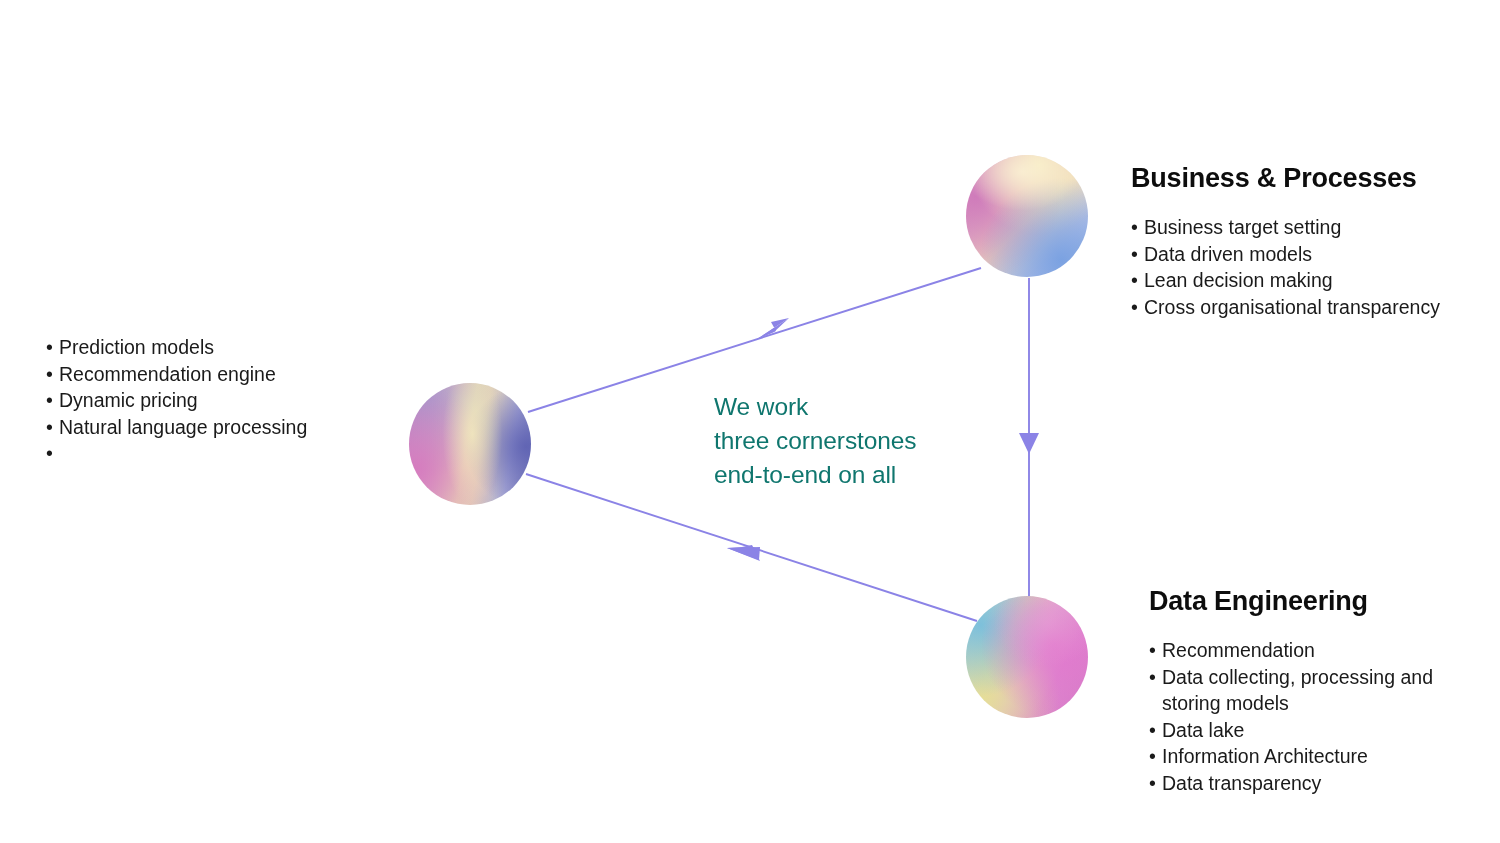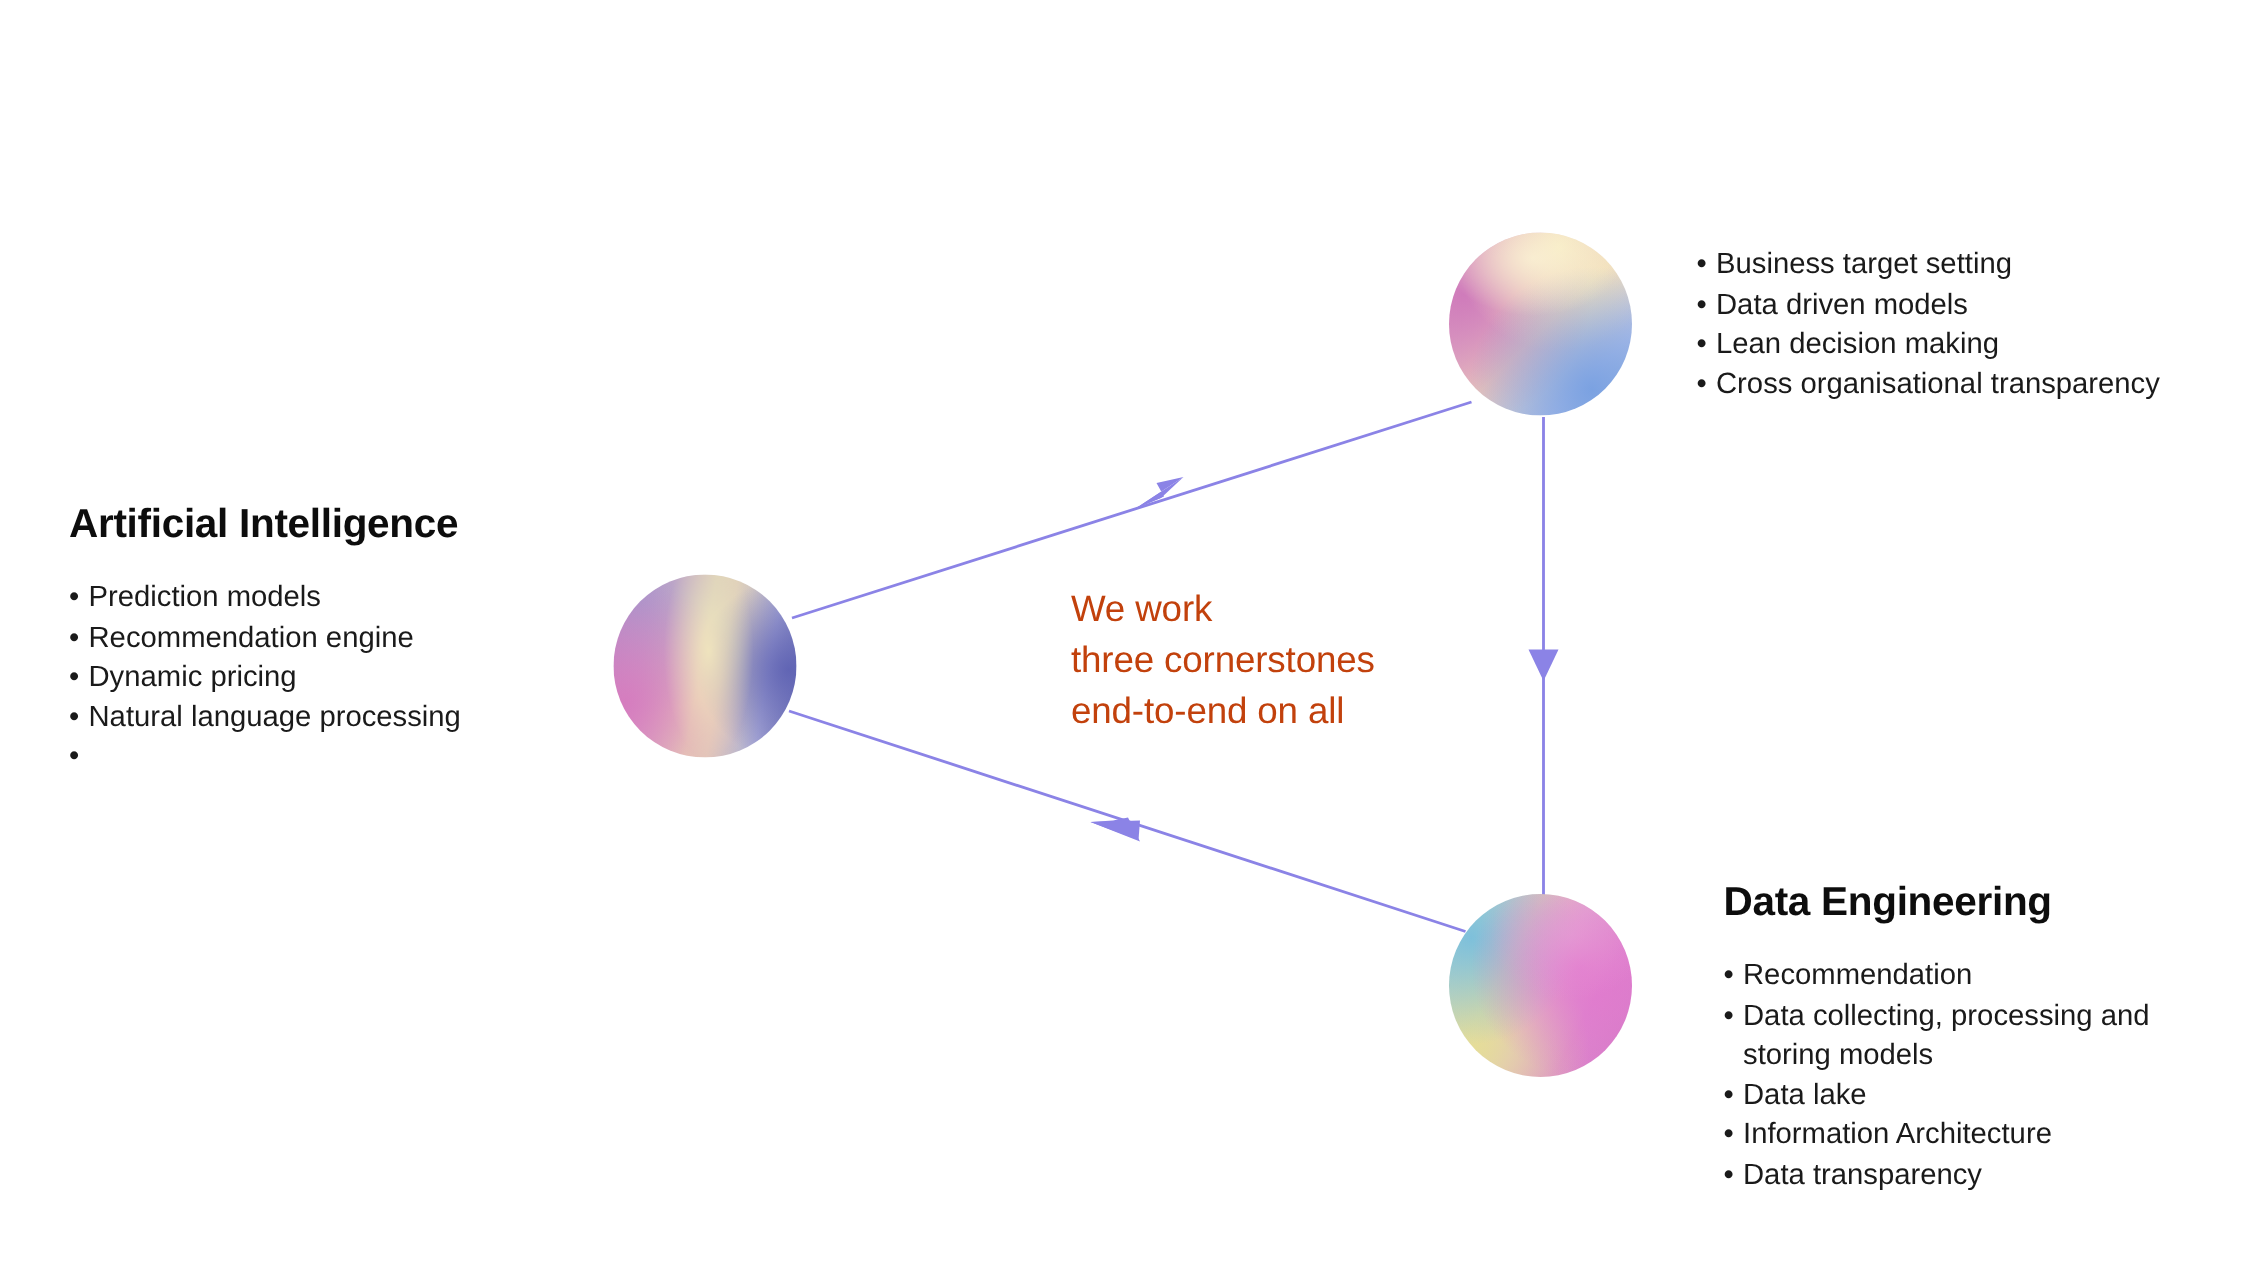--- a/index.html
+++ b/index.html
@@ -148,21 +148,21 @@
   }
 
   #center-caption {
     position: absolute;
     left: 714px;
     top: 390px;
     z-index: 3;
     font-size: 24.5px;
     line-height: 34px;
     font-weight: 400;
-    color: #c2410c;
+    color: #0f766e;
     letter-spacing: -0.1px;
   }
   #center-caption .caption-line { display: block; white-space: nowrap; }
 </style>
 </head>
 <body>
 
 <div id="diagram-canvas">
 
   <svg class="edges-svg" viewBox="0 0 1500 843">
@@ -194,21 +194,20 @@
     <div class="grad-layer hl"></div>
   </div>
   <div class="node-sphere" id="sphere-ai">
     <div class="grad-layer hl"></div>
   </div>
   <div class="node-sphere" id="sphere-data">
     <div class="grad-layer hl"></div>
   </div>
 
   <div class="text-block" id="block-ai">
-    <h2 class="block-title">Artificial Intelligence</h2>
     <ul class="bullet-list">
       <li>
         <span class="bullet-dot">•</span>
         <span>Prediction models</span>
       </li>
       <li>
         <span class="bullet-dot">•</span>
         <span>Recommendation engine</span>
       </li>
       <li>
@@ -219,20 +218,21 @@
         <span class="bullet-dot">•</span>
         <span>Natural language processing</span>
       </li>
       <li>
         <span class="bullet-dot">•</span>
       </li>
     </ul>
   </div>
 
   <div class="text-block" id="block-business">
+    <h2 class="block-title">Business &amp; Processes</h2>
     <ul class="bullet-list">
       <li>
         <span class="bullet-dot">•</span>
         <span>Business target setting</span>
       </li>
       <li>
         <span class="bullet-dot">•</span>
         <span>Data driven models</span>
       </li>
       <li>

